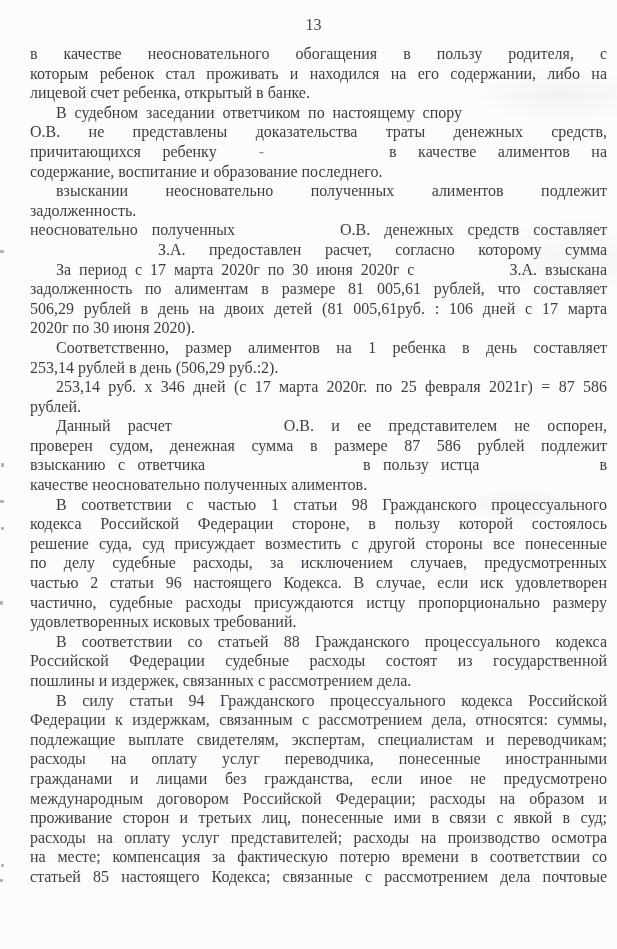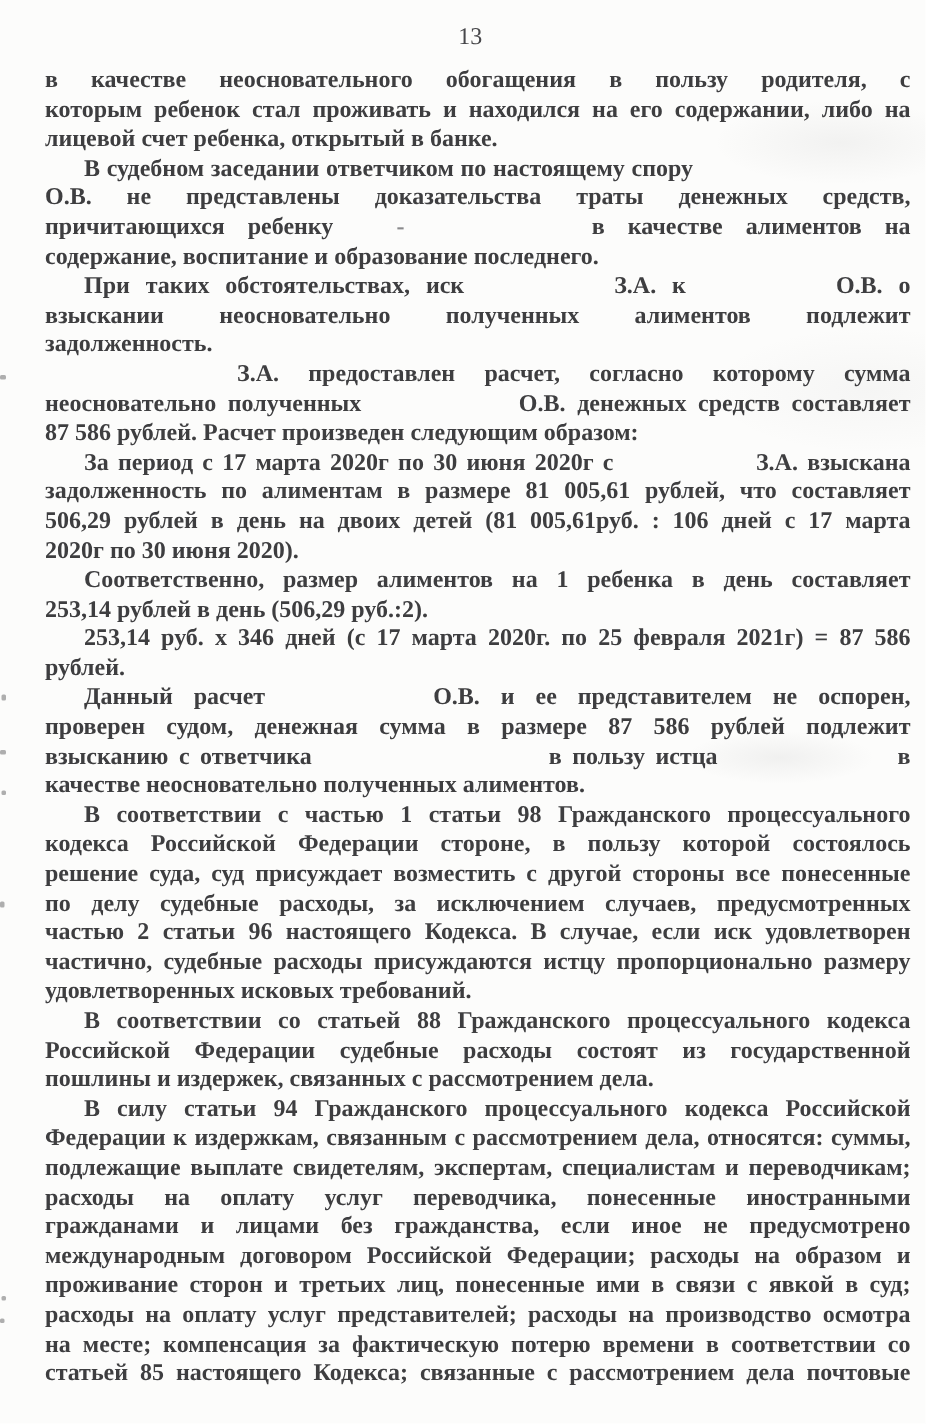--- a/index.html
+++ b/index.html
@@ -33,21 +33,20 @@
     width: 577px;
     font-size: 16px;
   }
   .para { margin: 0; }
   .line {
     line-height: 19.6px;
     text-align: justify;
     text-align-last: justify;
     white-space: normal;
     color: #3e3e40;
-    font-weight: bold;
   }
   .para.indent .line:first-child { text-indent: 26px; }
   .line.last {
     text-align: center;
     text-align-last: left;
   }
   .gap {
     display: inline-block;
     height: 2px;
     vertical-align: baseline;
@@ -80,28 +79,26 @@
         <div class="line">которым ребенок стал проживать и находился на его содержании, либо на</div>
         <div class="line last">лицевой счет ребенка, открытый в банке.</div>
       </div>
       <div class="para indent">
         <div class="line">В судебном заседании ответчиком по настоящему спору<span class="gap" style="width: 145px;"></span></div>
         <div class="line">О.В. не представлены доказательства траты денежных средств,</div>
         <div class="line">причитающихся ребенку<span class="gap" style="width: 42px;"></span><span class="dash-artifact">-</span><span class="gap" style="width: 125px;"></span>в качестве алиментов на</div>
         <div class="line last">содержание, воспитание и образование последнего.</div>
       </div>
       <div class="para indent">
-        <div class="line">При таких обстоятельствах, иск<span class="gap" style="width: 100px;"></span>З.А. к<span class="gap" style="width: 100px;"></span>О.В. о</div>
         <div class="line">взыскании неосновательно полученных алиментов подлежит</div>
         <div class="line last">задолженность.</div>
       </div>
       <div class="para">
+        <div class="line">неосновательно полученных<span class="gap" style="width: 105px;"></span>О.В. денежных средств составляет</div>
         <div class="line"><span class="gap" style="width: 128px;"></span>З.А. предоставлен расчет, согласно которому сумма</div>
-        <div class="line">неосновательно полученных<span class="gap" style="width: 105px;"></span>О.В. денежных средств составляет</div>
-        <div class="line last">87 586 рублей. Расчет произведен следующим образом:</div>
       </div>
       <div class="para indent">
         <div class="line">За период с 17 марта 2020г по 30 июня 2020г с<span class="gap" style="width: 95px;"></span>З.А. взыскана</div>
         <div class="line">задолженность по алиментам в размере 81 005,61 рублей, что составляет</div>
         <div class="line">506,29 рублей в день на двоих детей (81 005,61руб. : 106 дней с 17 марта</div>
         <div class="line last">2020г по 30 июня 2020).</div>
       </div>
       <div class="para indent">
         <div class="line">Соответственно, размер алиментов на 1 ребенка в день составляет</div>
         <div class="line last">253,14 рублей в день (506,29 руб.:2).</div>

